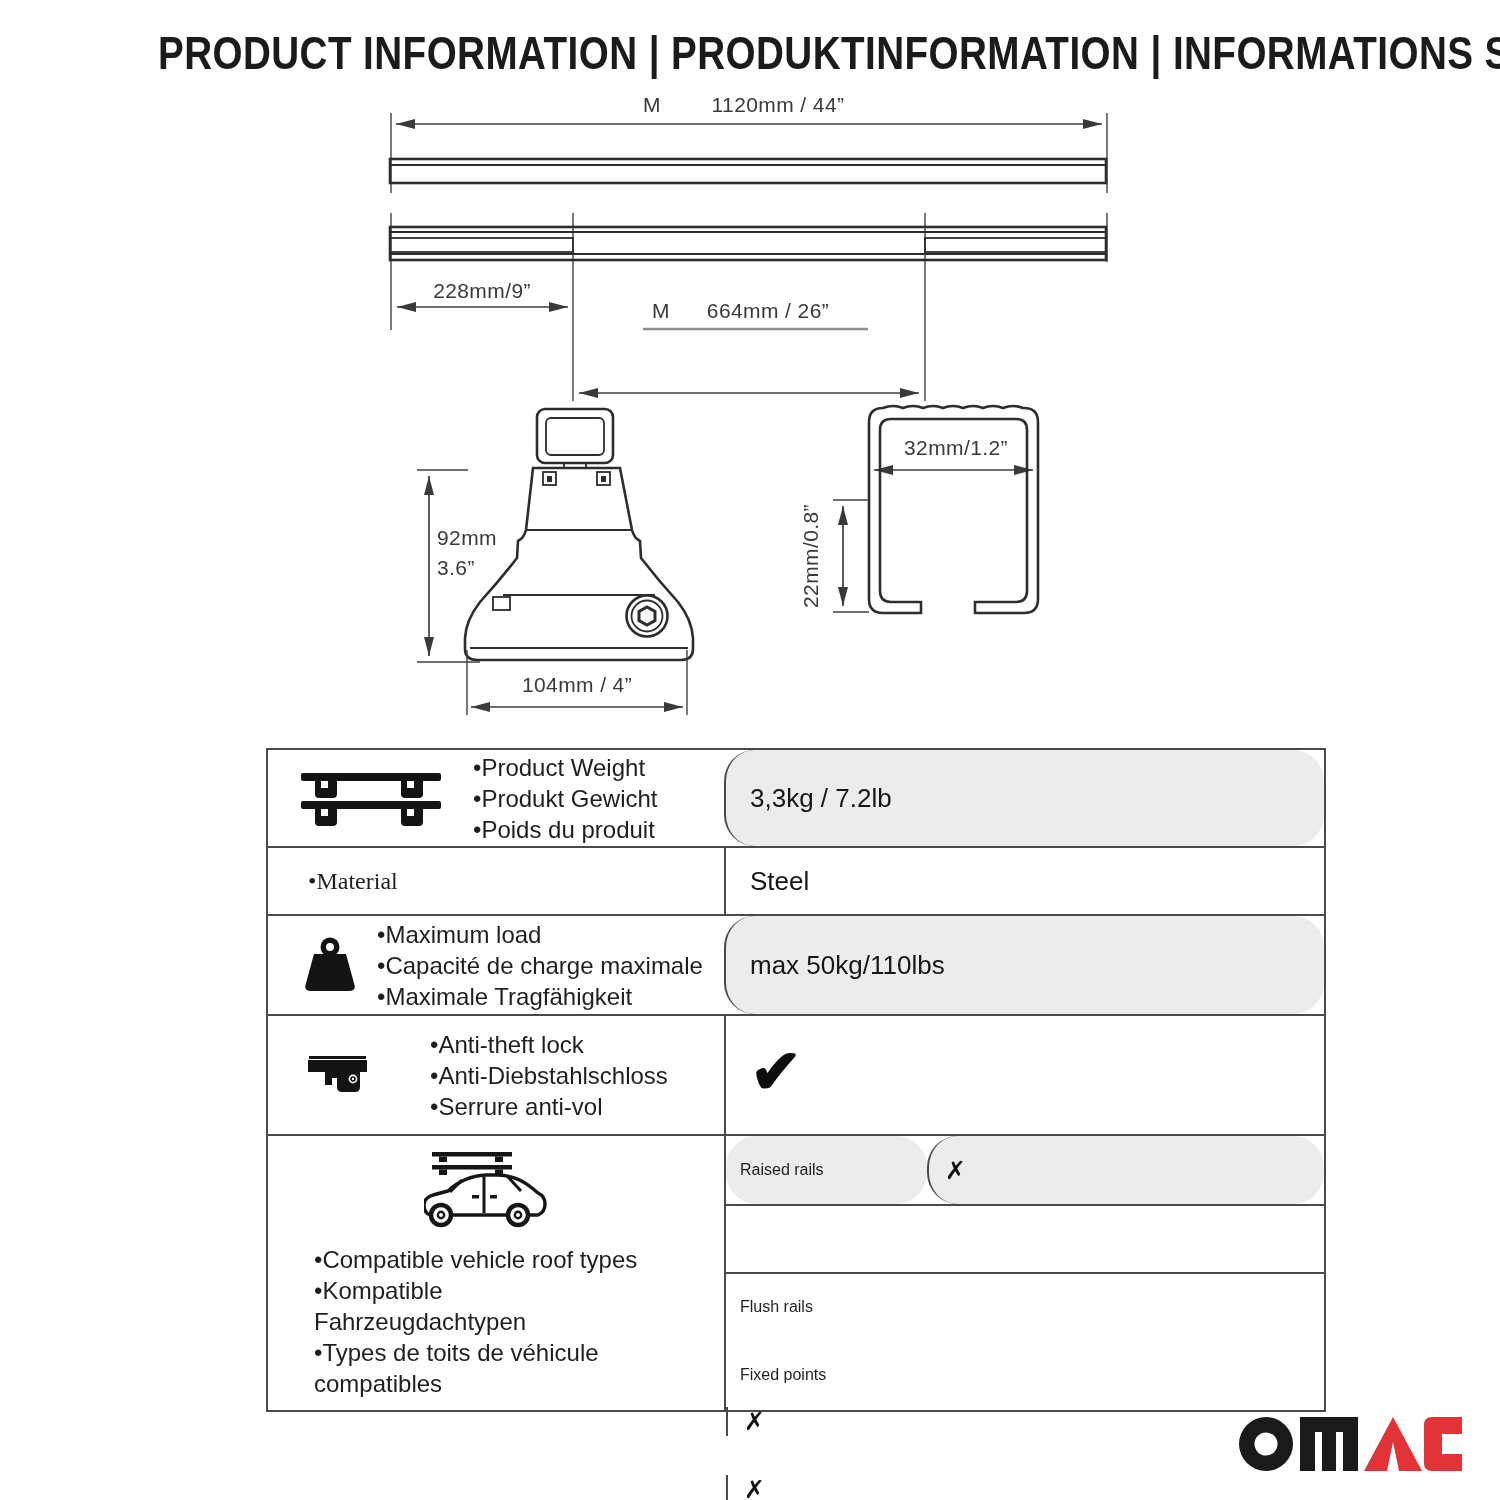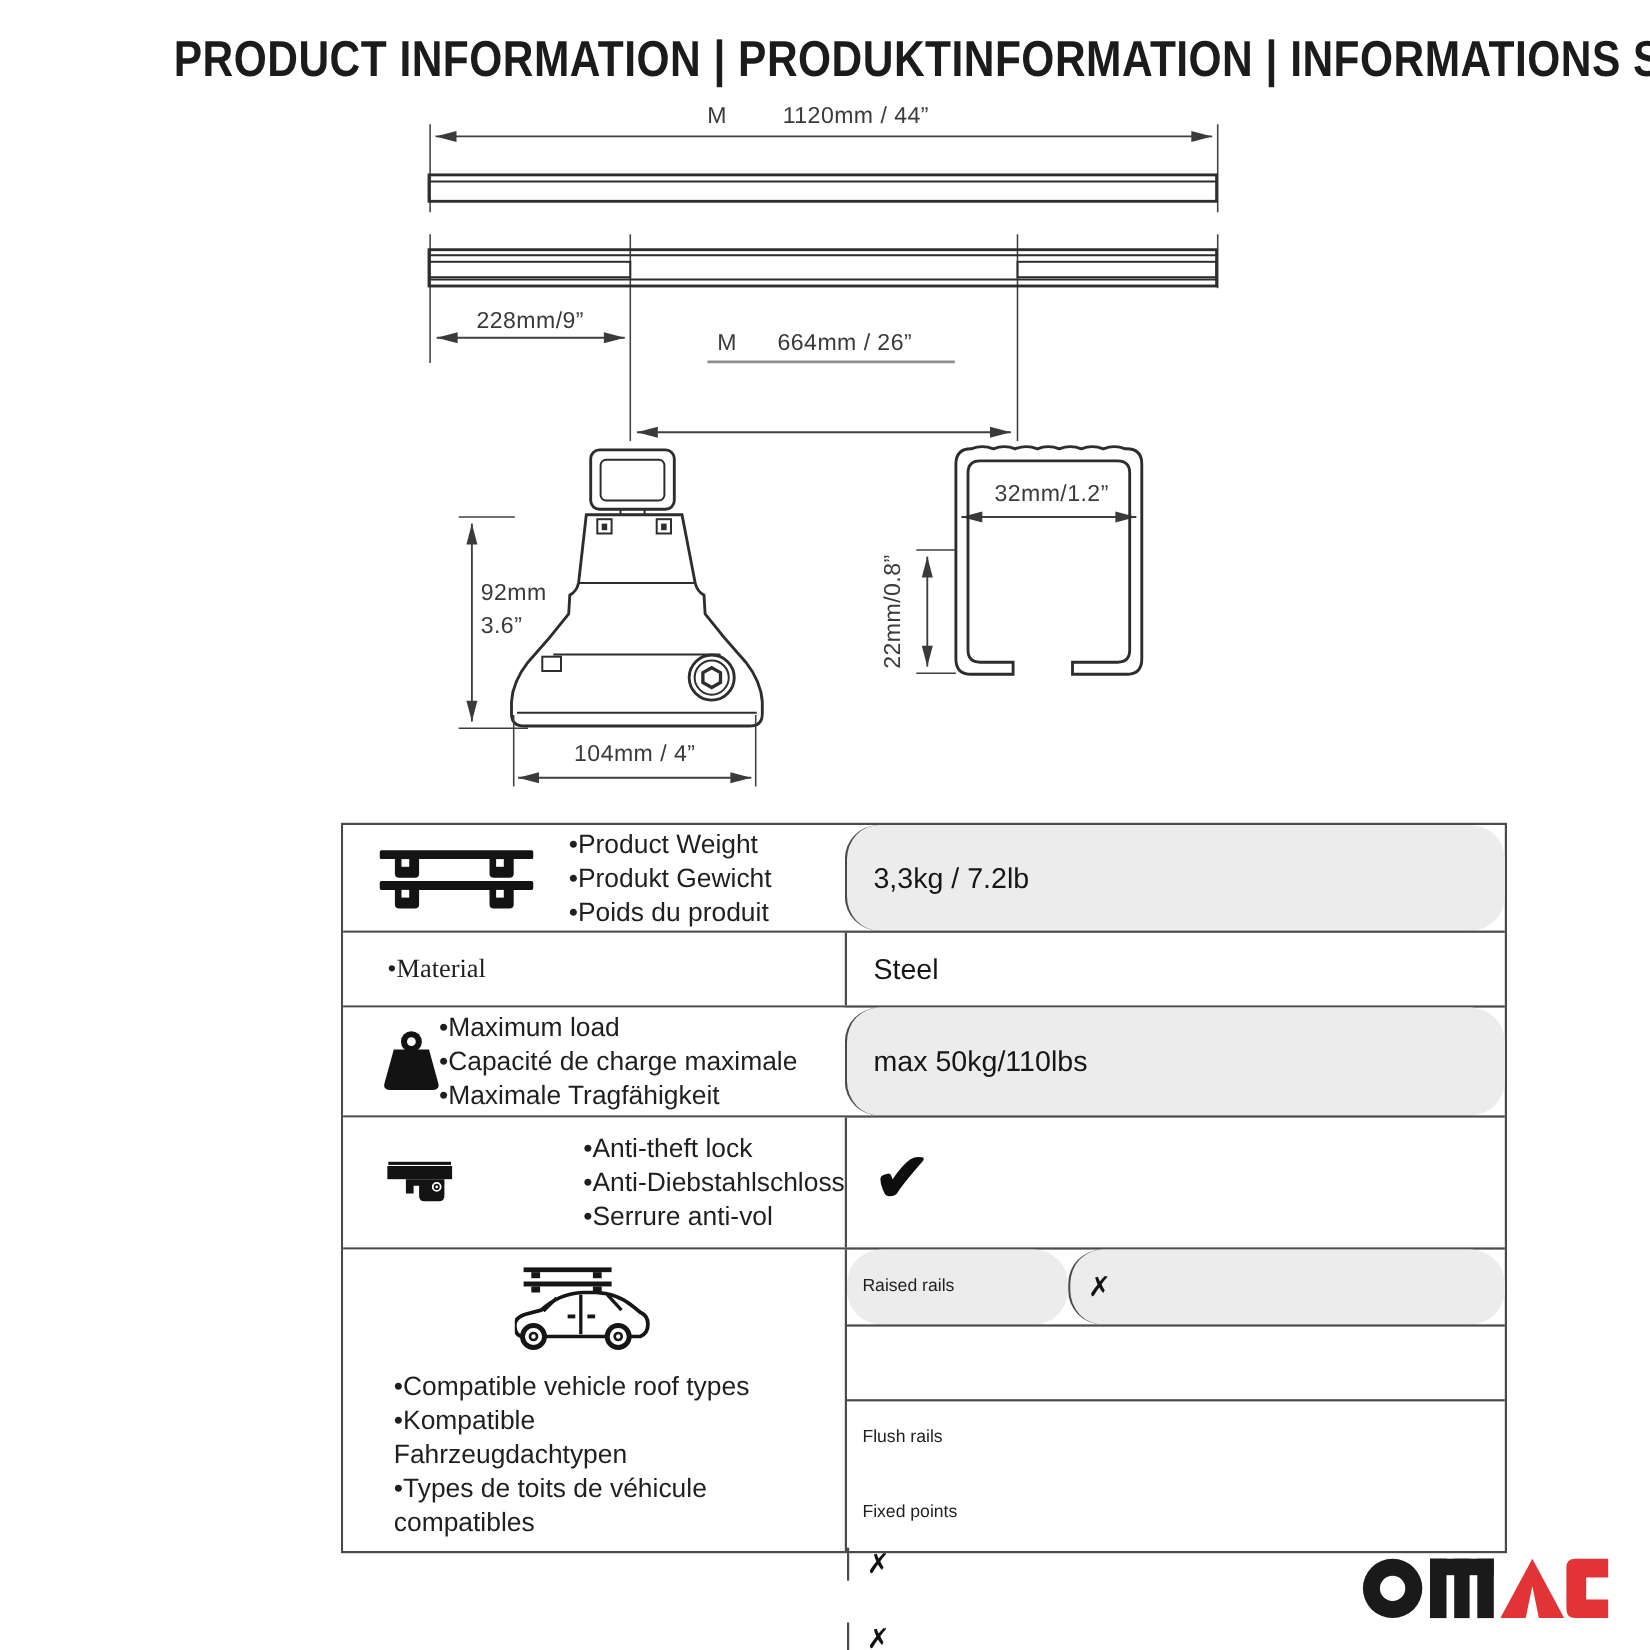--- a/index.html
+++ b/index.html
@@ -15,36 +15,36 @@
   .diagram{position:absolute;left:0;top:90px;width:1500px;height:660px;}
   .diagram text{font-family:"Liberation Sans", sans-serif;font-size:21px;fill:#3a3a3a;letter-spacing:0.4px;}
   .dim{stroke:#3f3f3f;stroke-width:1.7;fill:none;}
   .ext{stroke:#3f3f3f;stroke-width:1.4;fill:none;}
   .draw{stroke:#2d2d2d;stroke-width:2.6;fill:none;}
   .draw-thin{stroke:#2d2d2d;stroke-width:1.8;fill:none;}
 
   
   .spec-table{position:absolute;left:266px;top:748px;width:1060px;height:664px;
     border:2px solid #4a4a4a;box-sizing:border-box;background:#fff;display:flex;flex-direction:column;
-    color:#1d1d1d;margin-left:44px;}
+    color:#1d1d1d;}
   .row{display:flex;box-sizing:border-box;}
   .row + .row{border-top:2px solid #4a4a4a;}
   .r1{height:96px;} .r2{height:68px;} .r3{height:100px;} .r4{height:120px;} .r5{height:276px;}
   .label-cell{width:456px;flex:0 0 456px;display:flex;align-items:center;box-sizing:border-box;background:#fff;}
   .value-cell{flex:1;border-left:2px solid #4a4a4a;display:flex;align-items:center;
     padding-left:24px;font-size:26px;color:#161616;box-sizing:border-box;}
   .shaded{background:#ececec;border-radius:31px;}
   .labels{font-size:24px;line-height:31px;color:#1f1f1f;}
   .big-check{font-size:62px;font-weight:bold;color:#0d0d0d;line-height:1;padding-bottom:6px;}
 
   
   .r1 .label-cell{padding-left:33px;gap:32px;}
   .r2 .label-cell{padding-left:40px;font-family:Liberation Serif, serif;}
-  .r3 .label-cell{padding-left:37px;}
-  .r4 .label-cell{padding-left:40px;gap:62px;justify-content:space-between;}
+  .r3 .label-cell{padding-left:37px;gap:22px;}
+  .r4 .label-cell{padding-left:40px;gap:62px;}
   .r5 .label-cell{align-items:flex-start;}
   .r5-inner{display:flex;flex-direction:column;width:100%;}
   .r5-inner .car-box{margin:16px 0 0 156px;}
   .r5-inner .labels{margin:12px 0 0 46px;width:336px;}
 
   
   .roof-table{flex:1;border-left:2px solid #4a4a4a;display:flex;flex-direction:column;box-sizing:border-box;}
   .sub-row{display:flex;height:68px;box-sizing:border-box;}
   .sub-row:last-child{flex:1;}
   .sub-row + .sub-row{border-top:2px solid #4a4a4a;flex-direction:column;}

